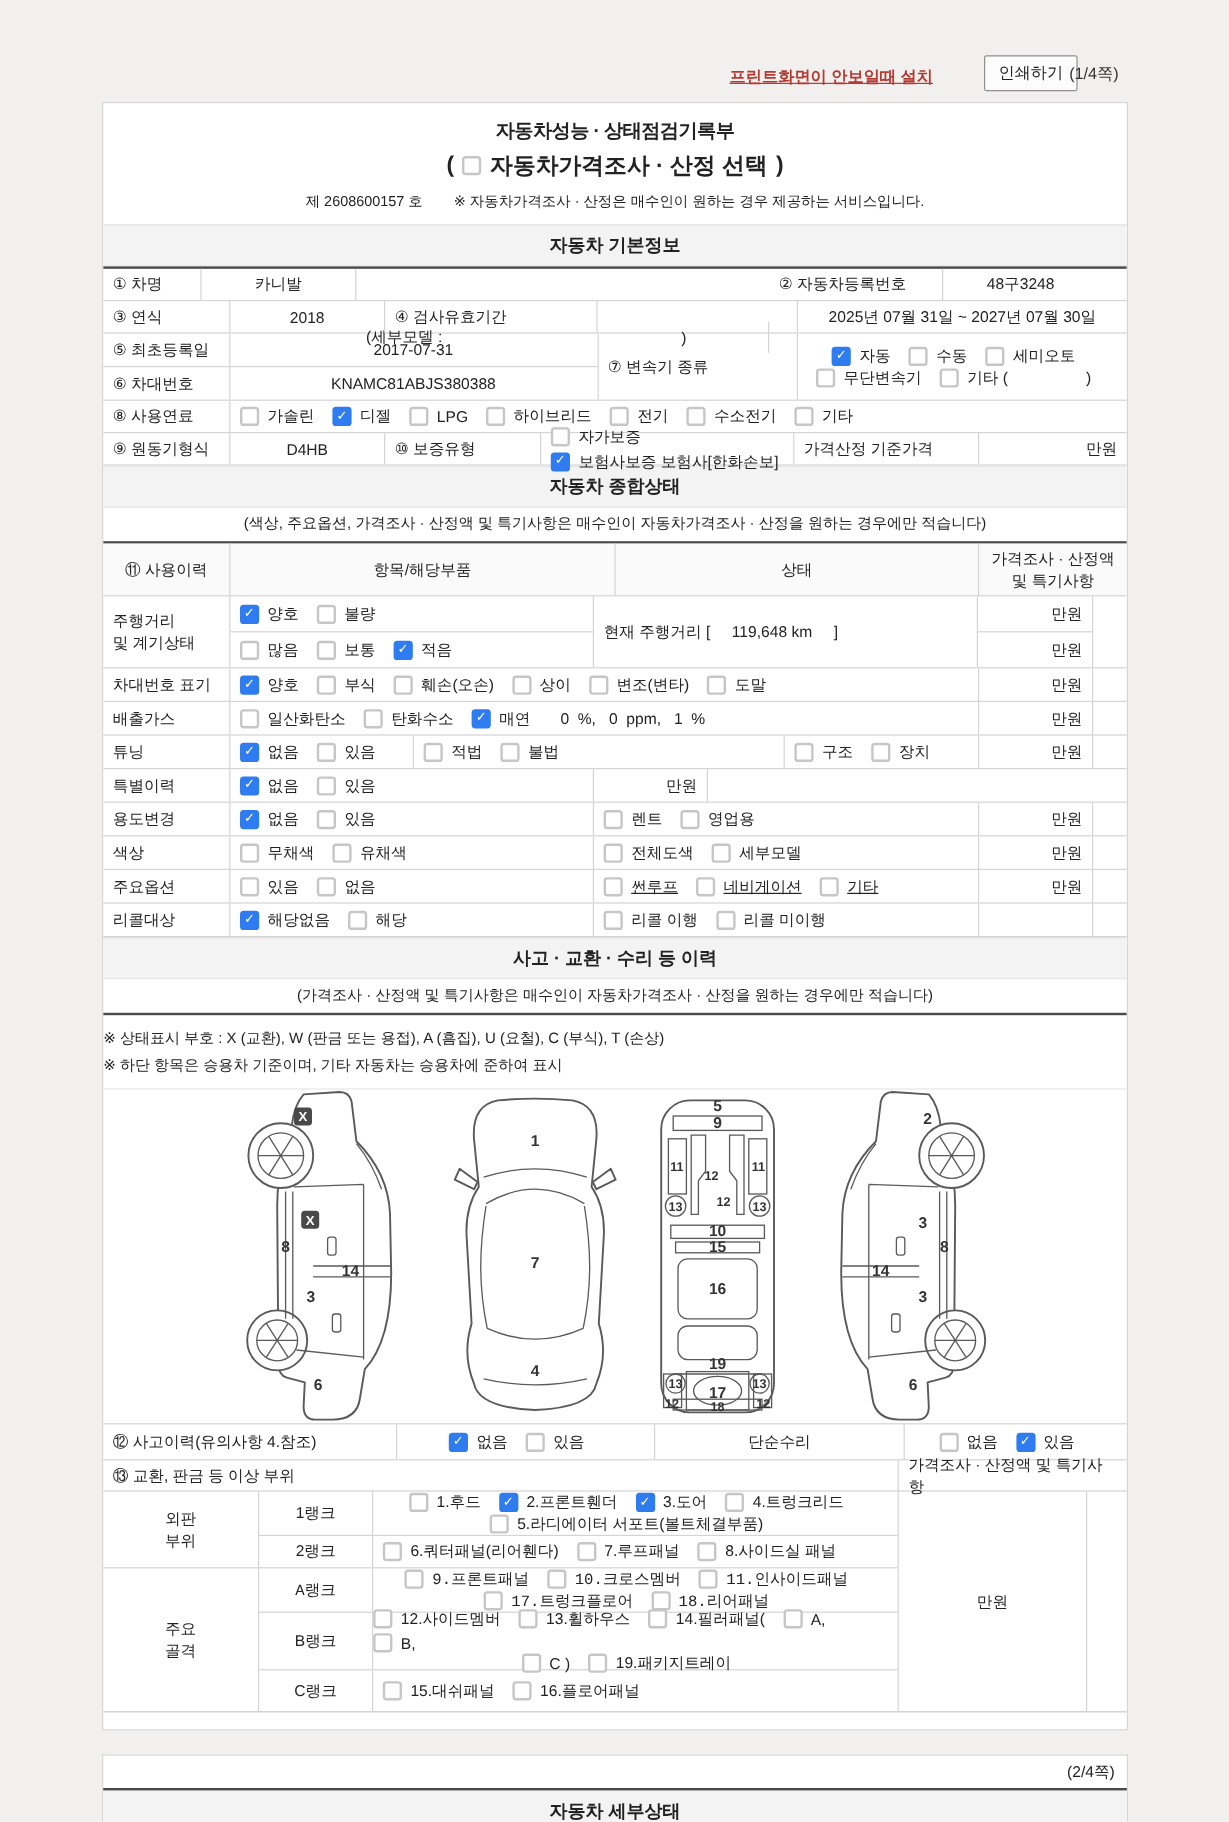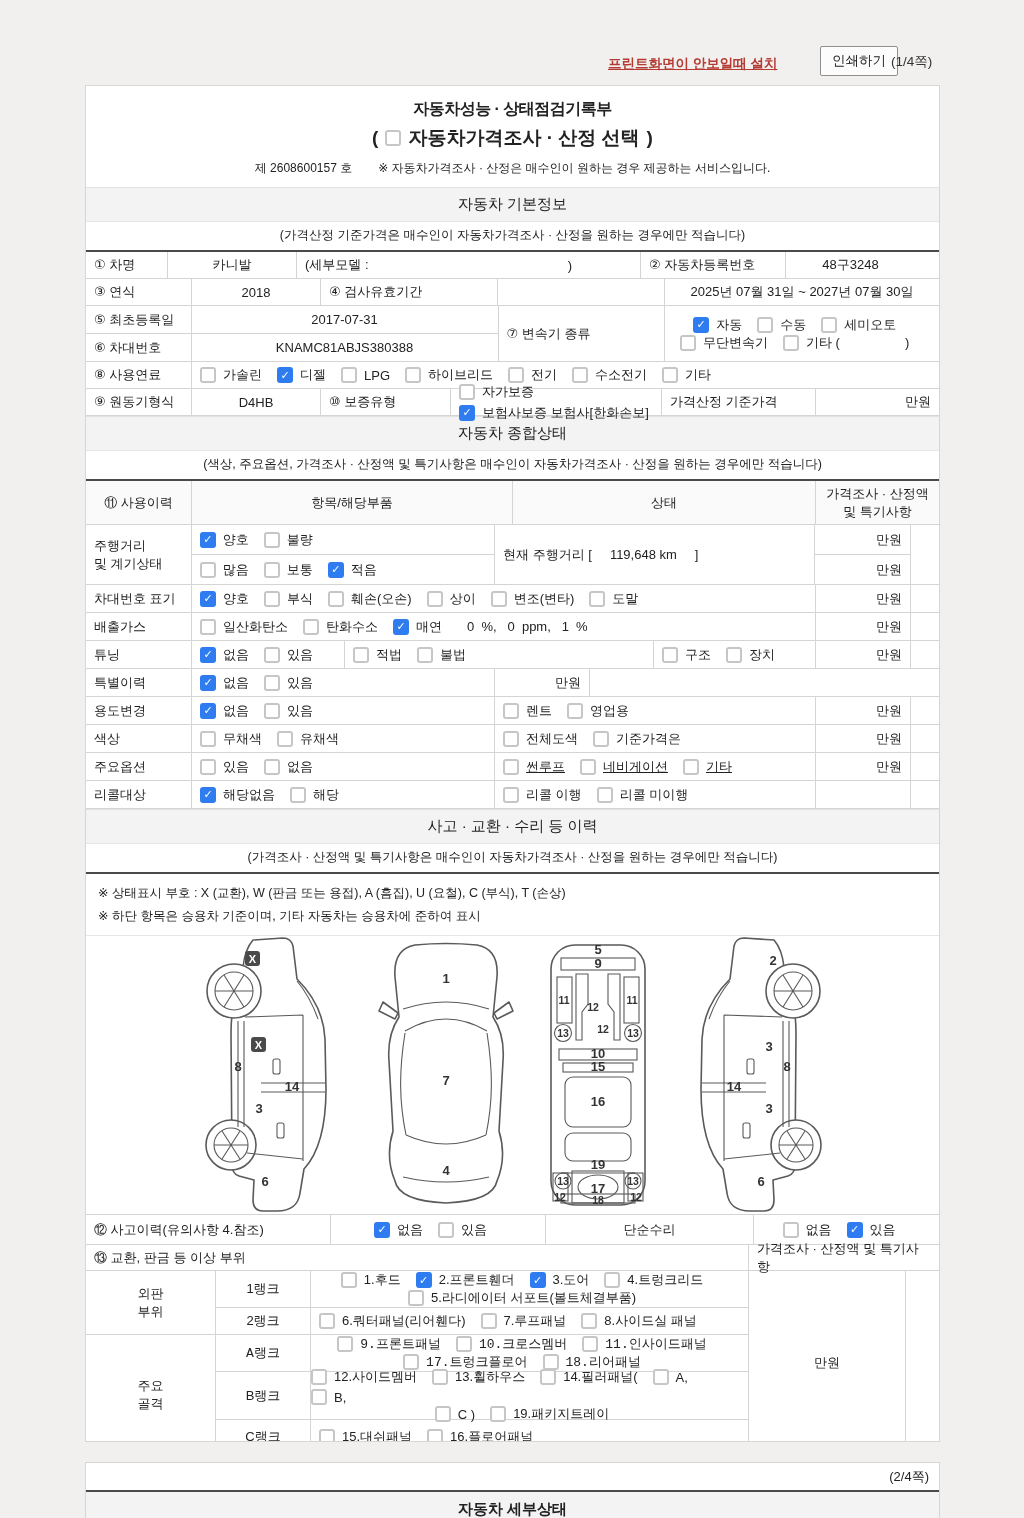--- a/index.html
+++ b/index.html
@@ -5,39 +5,39 @@
   html,body{margin:0;padding:0;background:#f1f0ee;font-family:"Liberation Sans","DejaVu Sans",sans-serif;color:#222;}
   .viewport{position:relative;width:1024px;height:1518px;overflow:hidden;background:#f1f0ee;}
   .print-link{position:absolute;left:608px;top:55px;font-size:13.5px;color:#b43a32;text-decoration:underline;font-weight:bold;cursor:pointer;}
   .print-btn{position:absolute;left:820px;top:46px;height:28px;padding:0 11px;background:#fcfcfc;border:1px solid #8f8f8f;border-radius:2px;font-size:13.5px;color:#222;display:flex;align-items:center;}
   .page-ind{position:absolute;left:891px;top:53px;font-size:13.5px;color:#333;}
   .doc{position:absolute;left:85px;top:85px;width:855px;height:1357px;background:#fff;border:1px solid #d6d6d6;box-sizing:border-box;overflow:hidden;}
   .title-block{text-align:center;padding-top:13px;padding-bottom:10px;}
   .title-l1{font-size:16px;font-weight:bold;letter-spacing:-0.5px;}
   .title-l2{font-size:19px;font-weight:bold;margin-top:5px;display:flex;justify-content:center;align-items:center;gap:7px;}
   .title-sub{margin-top:9px;font-size:12px;color:#222;display:flex;justify-content:center;gap:26px;}
-  .sec-h{background:#f3f3f3;border-top:1px solid #e2e2e2;border-bottom:1px solid #e6e6e6;text-align:center;font-weight:normal;font-size:15px;padding:7px 0;}
+  .sec-h{background:#f3f3f3;border-top:1px solid #e2e2e2;border-bottom:1px solid #e6e6e6;text-align:center;font-weight:bold;font-size:15px;padding:7px 0;}
   .sec-n{text-align:center;font-size:12.5px;padding:5px 0 6px 0;}
   .tbl{border-top:2px solid #4a4a4a;}
   .row{display:flex;border-bottom:1px solid #d4d4d4;align-items:stretch;box-sizing:border-box;}
   .c{border-right:1px solid #d4d4d4;display:flex;align-items:center;padding:2px 8px;box-sizing:border-box;font-size:13px;min-height:26px;}
   .c.nr{border-right:none;}
   .ctr{justify-content:center;}
   .rt{justify-content:flex-end;}
   .col{display:flex;flex-direction:column;padding:0;}
   .subrow{display:flex;align-items:stretch;box-sizing:border-box;flex:1;}
   .bb{border-bottom:1px solid #d4d4d4;}
   .cbg{display:flex;align-items:center;flex-wrap:wrap;row-gap:3px;}
   .cbi{display:inline-flex;align-items:center;gap:7px;margin-right:15px;}
   .cb{width:16px;height:16px;border:2px solid #c6c6c6;border-radius:3px;background:#fff;box-sizing:border-box;flex:none;display:inline-flex;align-items:center;justify-content:center;}
   .cb.on{background:#2e7cf0;border-color:#2e7cf0;}
   .cb.on::after{content:"✓";color:#fff;font-size:11px;font-weight:bold;line-height:1;}
   .pre{white-space:pre;}
   .gap20{margin-left:18px;}
-  .notes{padding:8px 12px;border-bottom:1px solid #e6e6e6;font-size:12.5px;line-height:1.8;}
+  .notes{padding:8px 0;border-bottom:1px solid #e6e6e6;font-size:12.5px;line-height:1.8;}
   .diagram{display:flex;justify-content:center;align-items:center;border-bottom:1px solid #d4d4d4;height:278px;}
   svg .car{fill:none;stroke:#5a5a5a;stroke-width:1.6;stroke-linejoin:round;}
   svg .thin{fill:none;stroke:#5a5a5a;stroke-width:1.1;}
   svg .wfill{fill:#fff;stroke:#5a5a5a;stroke-width:1.6;}
   svg .dlbl{font-family:"Liberation Sans",sans-serif;font-size:13px;font-weight:600;fill:#333;text-anchor:middle;}
   svg .dlbl.small{font-size:10.5px;}
   .grp-lab{white-space:pre-line;text-align:center;}
   .footer2{position:absolute;left:85px;top:1462px;width:855px;background:#fff;border:1px solid #d6d6d6;border-bottom:none;box-sizing:border-box;}
   .footer2 .pg{text-align:right;font-size:13px;padding:5px 10px 4px 0;}
   .footer2 .hdr{border-top:2px solid #4a4a4a;background:#f3f3f3;text-align:center;font-weight:bold;font-size:15px;padding:8px 0 12px 0;}
@@ -61,26 +61,25 @@
         <span>자동차가격조사 · 산정 선택</span>
         <span>)</span>
       </div>
       <div class="title-sub">
         <span>제 2608600157 호</span>
         <span>※ 자동차가격조사 · 산정은 매수인이 원하는 경우 제공하는 서비스입니다.</span>
       </div>
     </div>
 
     <div class="sec-h">자동차 기본정보</div>
-    <div class="sec-n">(가격산정 기준가격은 매수인이 자동차가격조사 · 산정을 원하는 경우에만 적습니다)</div>
     <div class="tbl">
       <div class="row" style="height:27px;">
         <div class="c" style="width:82px;">① 차명</div>
         <div class="c ctr" style="width:129px;">카니발</div>
-        <div class="c" style="width:344px;justify-content:space-between;">
+        <div class="c" style="width:344px;justify-content:space-between;margin-top:44px;">
           <span>(세부모델 :</span>
           <span style="margin-right:60px;">)</span>
         </div>
         <div class="c" style="width:145px;">② 자동차등록번호</div>
         <div class="c ctr nr" style="width:129px;">48구3248</div>
       </div>
       <div class="row" style="height:27px;">
         <div class="c" style="width:106px;">③ 연식</div>
         <div class="c ctr" style="width:129px;">2018</div>
         <div class="c" style="width:177px;">④ 검사유효기간</div>
@@ -400,21 +399,21 @@
             </span>
           </div>
         <div class="c" style="width:321px;">
             <span class="cbg">
               <span class="cbi">
                 <span class="cb"></span>
                 <span class="cbl pre">전체도색</span>
               </span>
               <span class="cbi">
                 <span class="cb"></span>
-                <span class="cbl pre">기준가격은</span>
+                <span class="cbl pre">세부모델</span>
               </span>
             </span>
           </div>
         <div class="c rt" style="width:95px;">만원</div>
         <div class="c nr" style="width:28px;"></div>
       </div>
       <div class="row" style="height:28px;">
         <div class="c" style="width:106px;">주요옵션</div>
         <div class="c" style="width:303px;">
             <span class="cbg">

